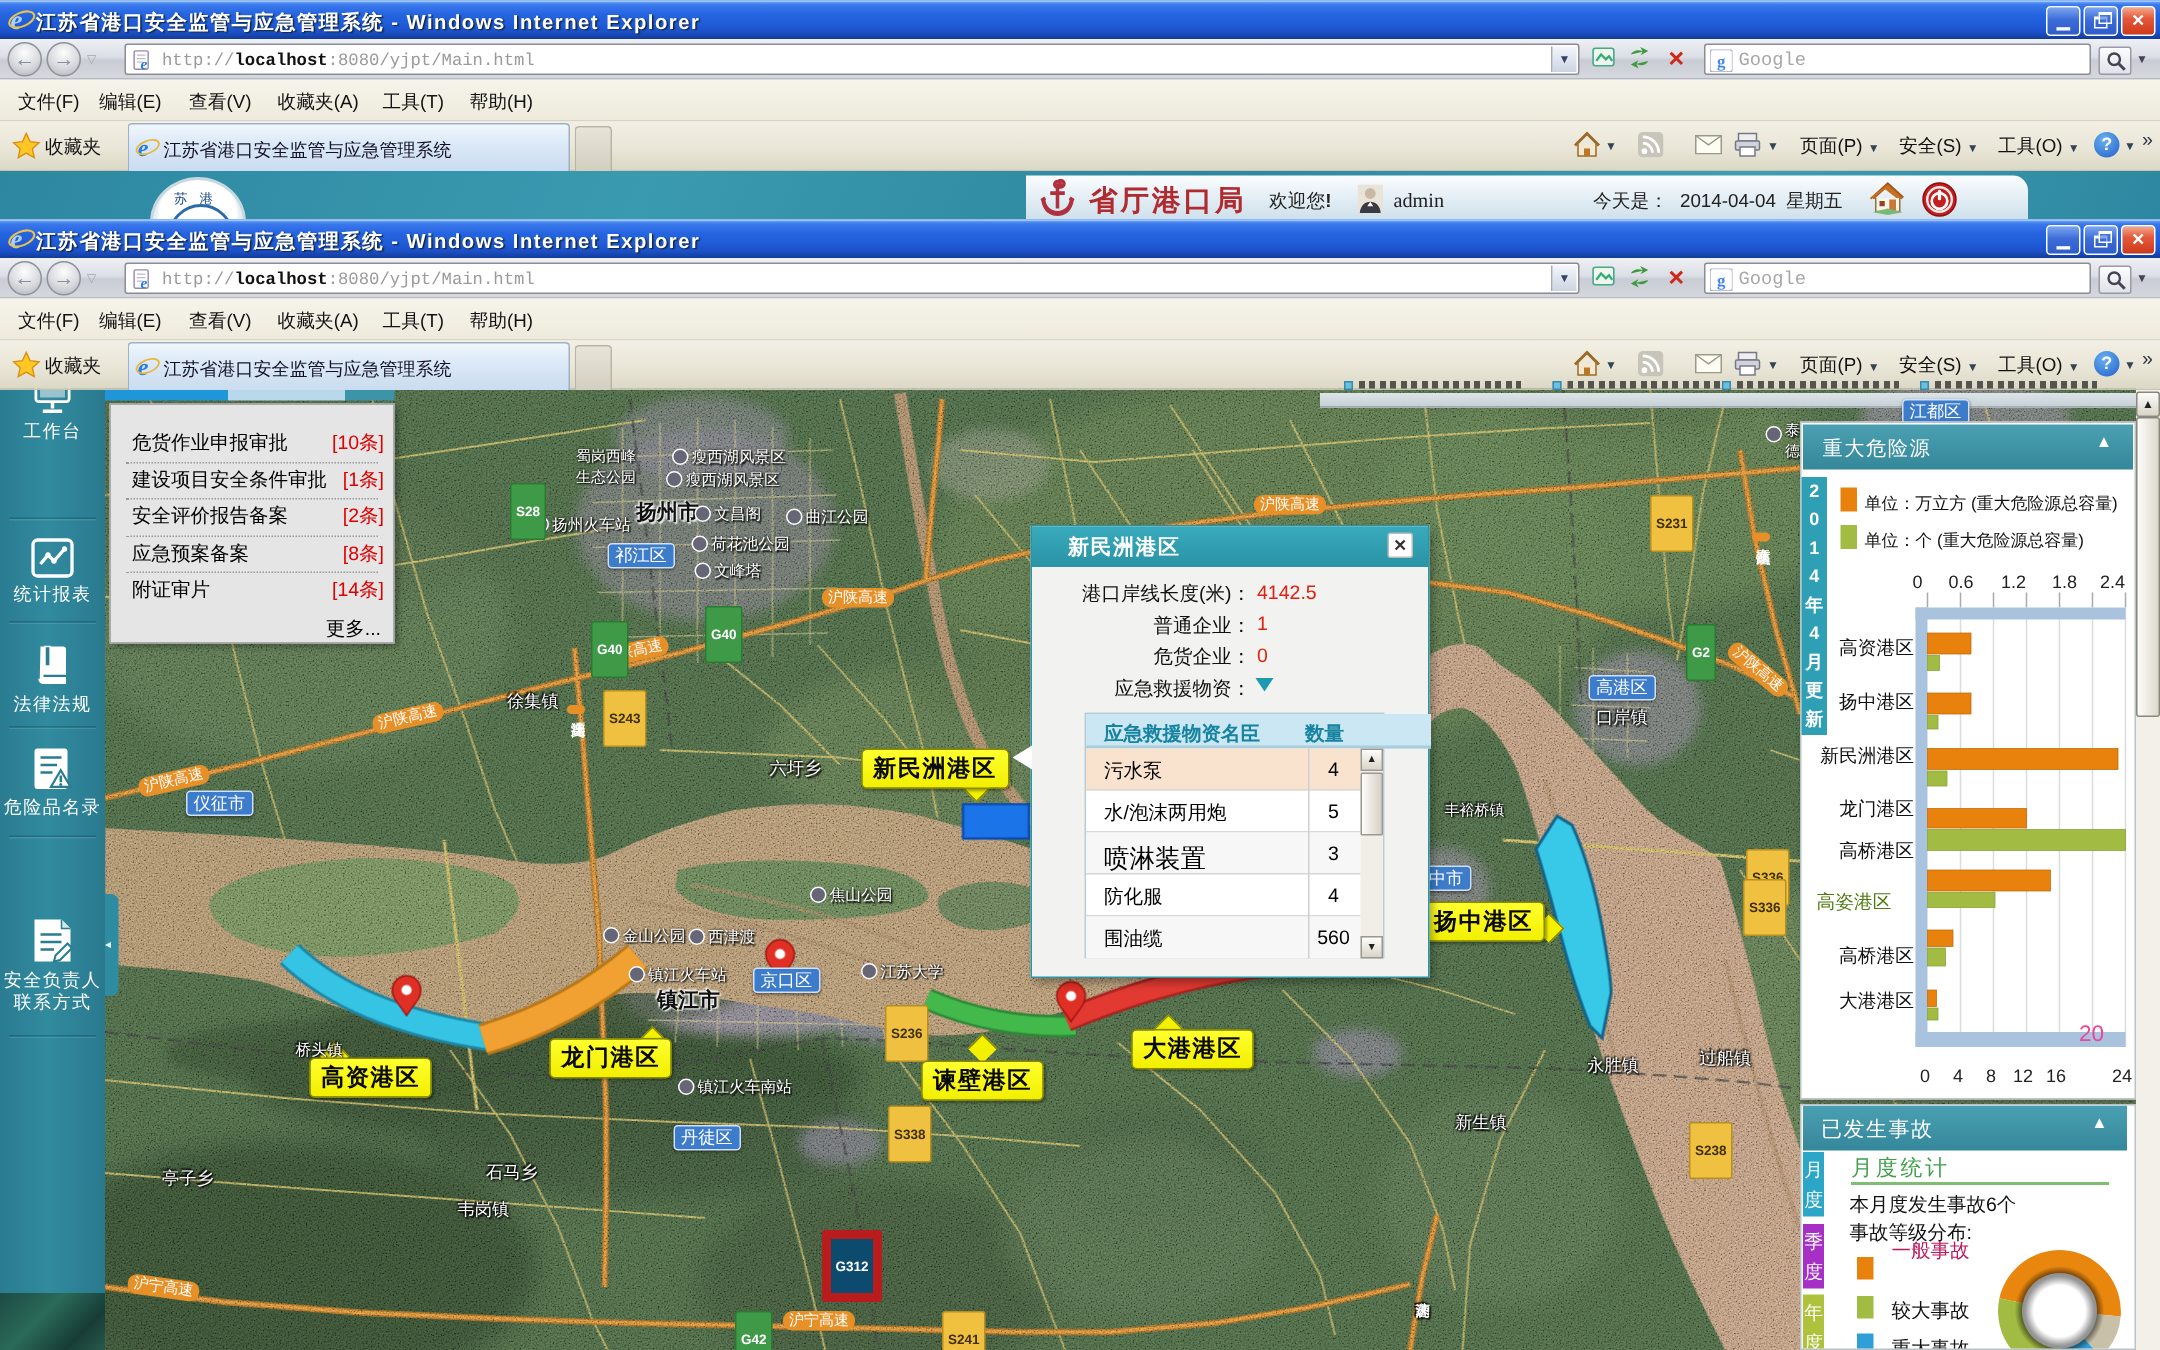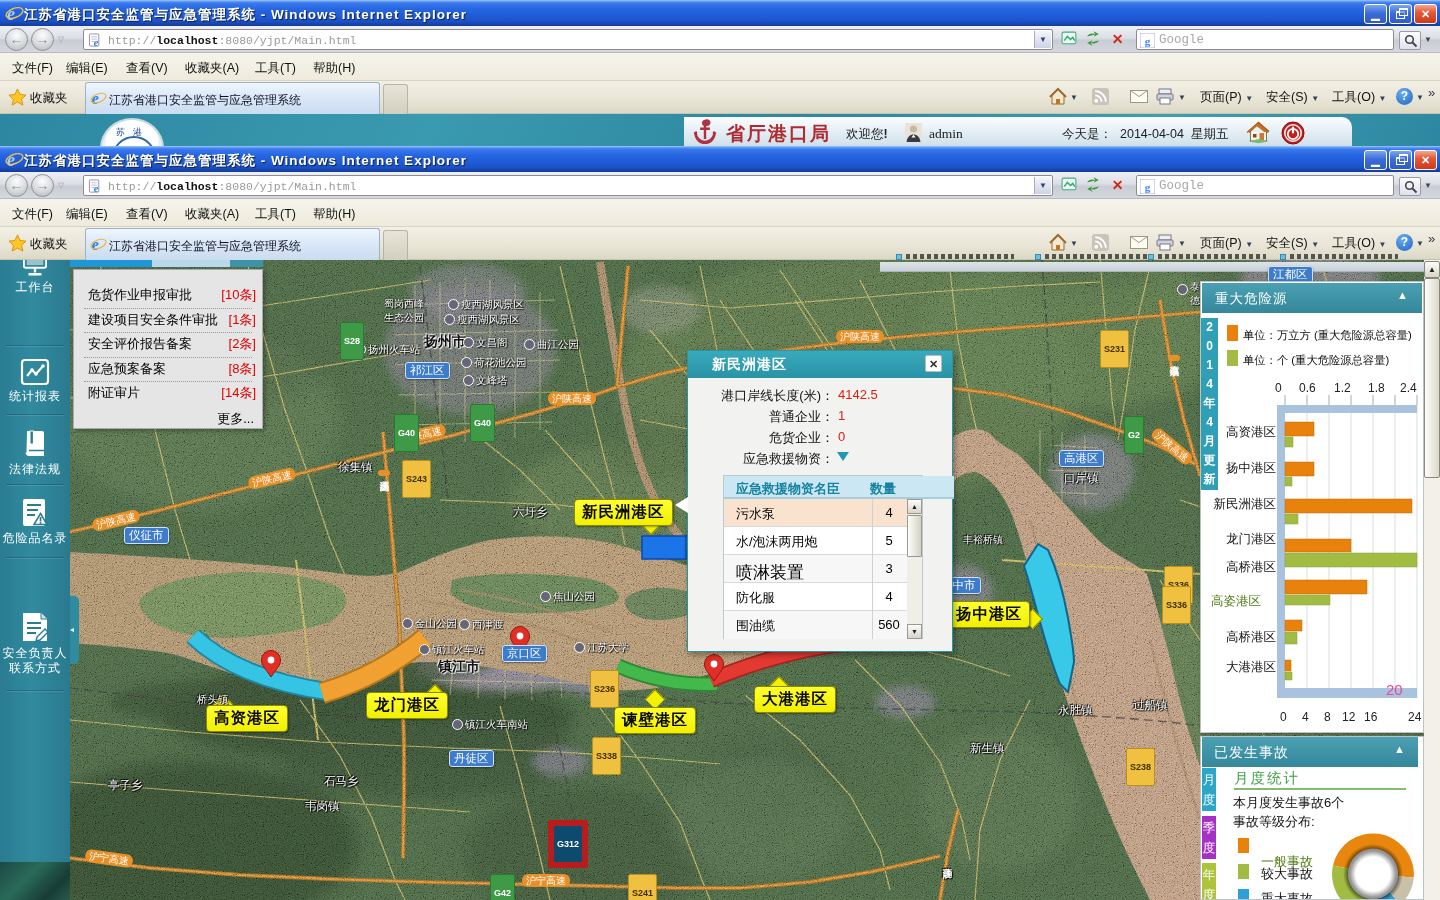--- a/index.html
+++ b/index.html
@@ -447,21 +447,21 @@
 <span style="position:absolute;right:13px;top:6px;color:#fff;font-size:11px">▲</span>
     </div>
 <div class="abs" style="left:1px;top:31px;width:14px;height:43px;background:#2ba6c6;color:#fff;font-size:12.5px;text-align:center;line-height:20px;padding-top:2px">月<br>度</div>
 <div class="abs" style="left:1px;top:79px;width:14px;height:43px;background:#a62fc6;color:#fff;font-size:12.5px;text-align:center;line-height:20px;padding-top:2px">季<br>度</div>
 <div class="abs" style="left:1px;top:126px;width:14px;height:43px;background:#afc23b;color:#fff;font-size:12.5px;text-align:center;line-height:20px;padding-top:2px">年<br>度</div>
 <div class="abs" style="left:33px;top:32px;color:#3fa04a;font-size:14.5px;letter-spacing:2px">月度统计</div>
 <div class="abs" style="left:33px;top:51px;width:172px;height:2px;background:#7fbe72"></div>
 <div class="abs" style="left:32px;top:57px;font-size:13px;color:#111">本月度发生事故6个</div>
 <div class="abs" style="left:32px;top:76px;font-size:13px;color:#111">事故等级分布:</div>
 <div class="abs" style="left:37px;top:101px;width:11px;height:15px;background:#e8820c"></div>
-<div class="abs" style="left:60px;top:116px;font-size:13px;color:#4d7c0f">一般事故</div>
+<div class="abs" style="left:60px;top:88px;font-size:13px;color:#be185d">一般事故</div>
 <div class="abs" style="left:37px;top:127px;width:11px;height:15px;background:#a2bc43"></div>
 <div class="abs" style="left:60px;top:128px;font-size:13px;color:#111">较大事故</div>
 <div class="abs" style="left:37px;top:152px;width:11px;height:15px;background:#2e9fd8"></div>
 <div class="abs" style="left:60px;top:153px;font-size:13px;color:#111">重大事故</div>
 <svg class="abs" style="left:128px;top:93px" width="88" height="88" viewBox="0 0 88 88">
 <defs>
         <radialGradient id="ish" cx=".5" cy=".5" r=".5">
           <stop offset=".42" stop-color="#000" stop-opacity="0"></stop>
           <stop offset=".56" stop-color="#000" stop-opacity=".4"></stop>
           <stop offset=".62" stop-color="#000" stop-opacity=".45"></stop>

